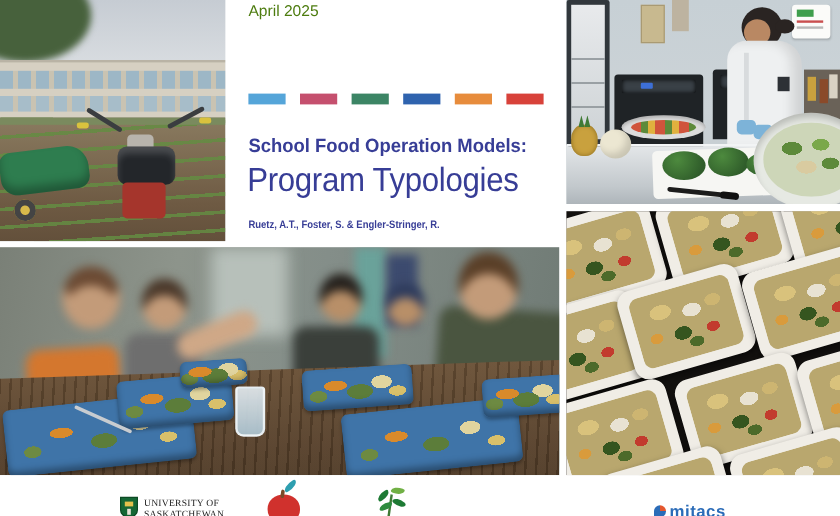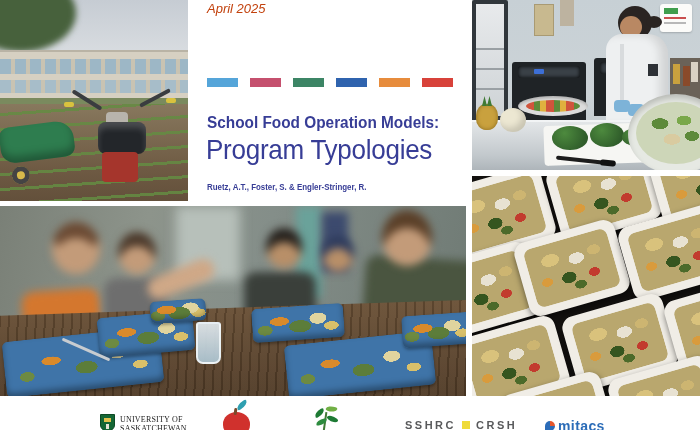--- a/index.html
+++ b/index.html
@@ -3,21 +3,21 @@
 <meta charset="utf-8">
 <style>
   html,body{margin:0;padding:0;}
   body{width:700px;height:430px;overflow:hidden;background:#fff;
        font-family:"Liberation Sans", sans-serif;}
   .page{position:relative;width:700px;height:430px;background:#fff;overflow:hidden;}
   .page *{position:absolute;box-sizing:border-box;}
 
   
   #panel-center{left:188px;top:0;width:284px;height:206px;background:#fff;}
-  .date{left:19px;top:1px;font-size:13px;color:#c2410c;white-space:nowrap;font-style:italic;}
+  .date{left:19px;top:1px;font-size:13px;color:#4d7c0f;white-space:nowrap;}
   .series{left:19px;top:25px;font-size:21px;line-height:27px;color:#5560ab;white-space:nowrap;}
   .dash-row{left:19px;top:78px;display:flex;gap:12px;position:absolute;}
   .dash-row .dash{position:static;width:31px;height:9px;}
   .subtitle{left:19px;top:114px;font-size:16px;font-weight:bold;color:#373d96;
             white-space:nowrap;transform:scaleX(.96);transform-origin:left;}
   .title{left:18px;top:134px;font-size:28px;color:#373d96;white-space:nowrap;
          transform:scaleX(.93);transform-origin:left;letter-spacing:-.3px;}
   .authors{left:19px;top:182px;font-size:9px;font-weight:bold;color:#373d96;
            white-space:nowrap;transform:scaleX(.88);transform-origin:left;}
 
@@ -319,24 +319,19 @@
       <div class="apple-leaf"></div>
       <div class="apple-body"></div>
     </div>
     <div class="logo-plant">
       <div class="plant-stem"></div>
       <div class="plant-leaf p1"></div>
       <div class="plant-leaf p2"></div>
       <div class="plant-leaf p3"></div>
       <div class="plant-leaf p4"></div>
     </div>
-    <div class="logo-sshrc">
-      <span>SSHRC</span>
-      <span class="sshrc-sq"></span>
-      <span>CRSH</span>
-    </div>
     <div class="logo-mitacs">
       <span class="mitacs-mark"></span>
       <span>mitacs</span>
     </div>
   </div>
 
 </div>
 
 </body></html>

